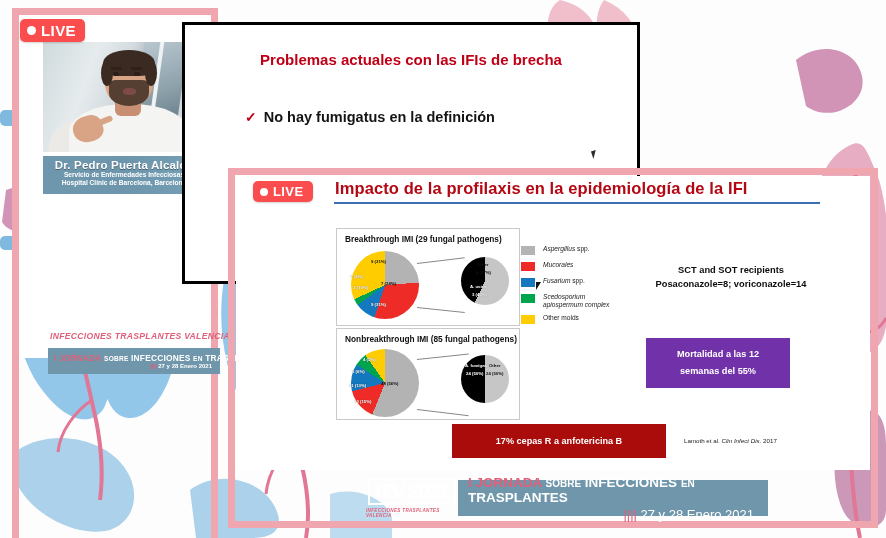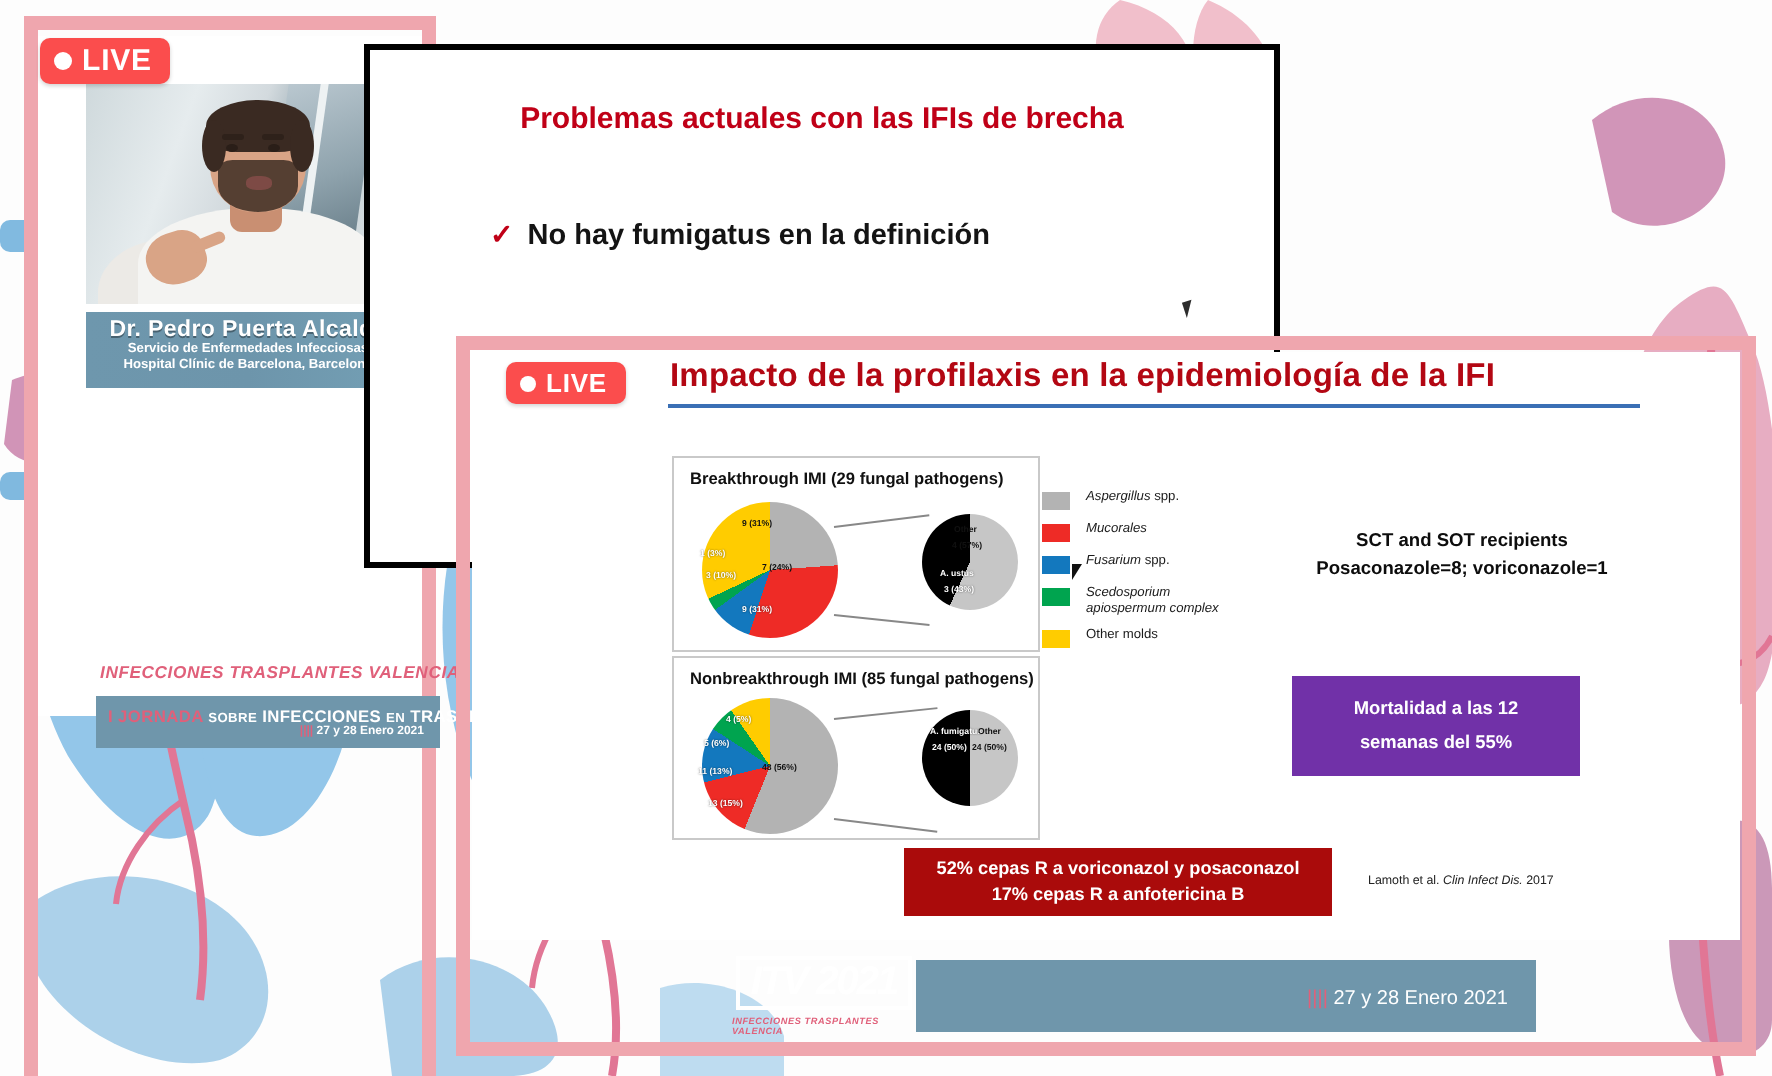--- a/index.html
+++ b/index.html
@@ -325,43 +325,49 @@
   </div>
   <div class="lg-row">
     <span class="lg-sw" style="background:#ffcc00"></span>
     <span class="lg-tx rom" style="font-style:normal">Other molds</span>
   </div>
 </div>
 <div id="cursor2"></div>
 
 <div id="duke-note">
   <div>SCT and SOT recipients</div>
-  <div>Posaconazole=8; voriconazole=1</div>
+  <div>Posaconazole=8; voriconazole=14</div>
 </div>
 
 <div id="mortal-box">
   <div>Mortalidad a las 12</div>
   <div>semanas del 55%</div>
 </div>
 
 <div id="resist-box">
-  <div>52% cepas R a voriconazol y posaconazol</div>
   <div>17% cepas R a anfotericina B</div>
 </div>
 
 <div id="citation">
   <span>Lamoth et al. </span><i>Clin Infect Dis.</i><span> 2017</span>
 </div>
 
 <div id="s2-banner">
   <div class="logo">
     <div class="itv-logo-box" style="border-width:2px;padding:0 5px">
       <span class="itv-logo-txt" style="font-size:20px">ITV 2021</span>
     </div>
     <div class="itv-sub" style="font-size:4.6px;margin-top:3px">INFECCIONES TRASPLANTES VALENCIA</div>
   </div>
   <div class="bar">
-    <div class="l2" style="font-size:10px;color:#fff;text-align:right;padding-right:14px;margin-top:2px">
+    <div class="l1" style="font-size:13.5px;font-weight:bold;color:#fff">
+      <span style="color:#e0607a">I JORNADA</span>
+      <span style="font-size:10px">SOBRE</span>
+      <span>INFECCIONES</span>
+      <span style="font-size:10px">EN</span>
+      <span>TRASPLANTES</span>
+    </div>
+    <div class="l2" style="font-size:13px;color:#fff;text-align:right;padding-right:14px;margin-top:2px">
       <span style="color:#e0607a">||||</span>
       <span>27 y 28 Enero 2021</span>
     </div>
   </div>
 </div>
 
 </body></html>

